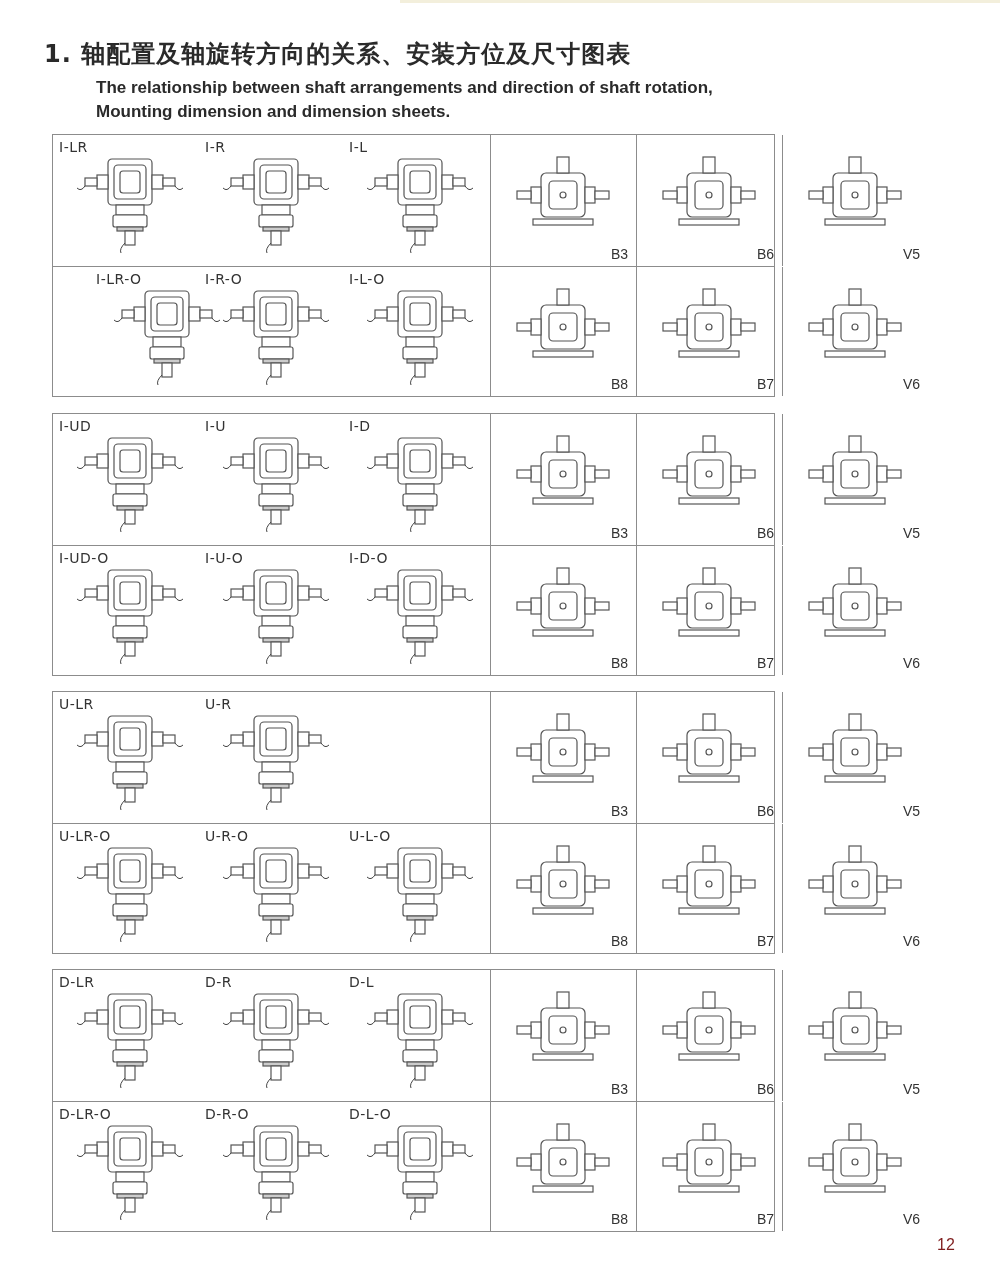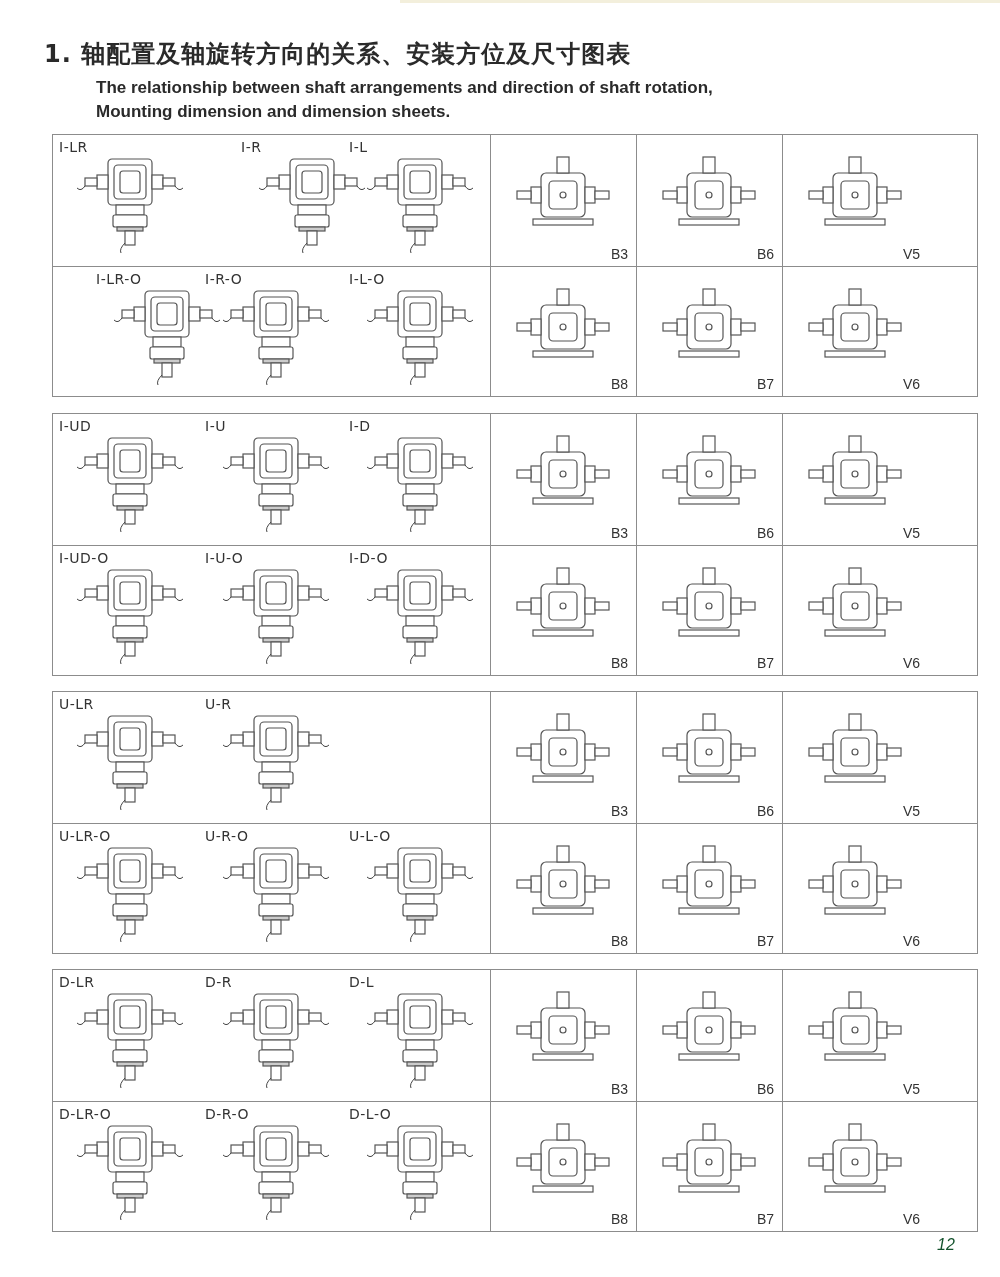--- a/index.html
+++ b/index.html
@@ -3,33 +3,33 @@
 <meta charset="utf-8">
 <style>
   html, body { margin: 0; padding: 0; background: #ffffff; }
   body { width: 1000px; height: 1277px; position: relative; overflow: hidden;
          font-family: "DejaVu Sans", sans-serif; color: #2b2b2b; }
   .topline { position: absolute; left: 400px; top: 0; width: 600px; height: 3px; background: #f3efdc; }
   .title-cn { position: absolute; left: 44px; top: 38px; font-size: 24px; font-weight: bold;
               letter-spacing: 1px; color: #2a2a2a; white-space: nowrap; }
   .title-en { position: absolute; left: 96px; top: 76px; font-size: 17px; font-weight: bold;
               line-height: 24px; color: #2a2a2a; font-family: "Liberation Sans", sans-serif; }
-  .section { position: absolute; left: 52px; width: 926px; border: 1.5px solid #8c8c8c; box-sizing: border-box; }
+  .section { position: absolute; left: 52px; width: 723px; border: 1.5px solid #8c8c8c; box-sizing: border-box; }
   .row { position: absolute; left: 0; width: 100%; height: 50%; box-sizing: border-box; }
   .row.r2 { top: 50%; border-top: 1.5px solid #8c8c8c; }
   .row.r1 { top: 0; }
   .arr-cell { position: absolute; top: 0; height: 100%; width: 144px; }
   .arr-label { position: absolute; left: 6px; top: 4px; font-size: 14px; color: #333;
                font-family: "DejaVu Sans", sans-serif; letter-spacing: 0.5px; }
   .mount-cell { position: absolute; top: 0; height: 100%; width: 146px; border-left: 1.5px solid #8c8c8c; box-sizing: border-box; }
   .mount-label { position: absolute; right: 8px; bottom: 4px; font-size: 14px; color: #333;
                  font-family: "Liberation Sans", sans-serif; }
   .drawing { position: absolute; }
-  .page-num { position: absolute; left: 937px; top: 1236px; font-size: 16px; color: #14532d;
-              font-family: "Liberation Sans", sans-serif; font-style: italic; }
+  .page-num { position: absolute; left: 937px; top: 1236px; font-size: 16px; color: #7f1d1d;
+              font-family: "Liberation Sans", sans-serif; }
   svg { overflow: visible; }
   svg .ln { fill: #fff; stroke: #555; stroke-width: 1.2; }
   svg .dk { fill: #ccc; stroke: #555; stroke-width: 1.2; }
   svg .ar { fill: none; stroke: #444; stroke-width: 1; }
 </style>
 </head>
 <body>
 
 <div class="topline"></div>
 <div class="title-cn">1. 轴配置及轴旋转方向的关系、安装方位及尺寸图表</div>
@@ -53,21 +53,21 @@
     <rect class="ln" x="77" y="22" width="11" height="14"></rect>
     <rect class="ln" x="88" y="25" width="12" height="8"></rect>
     <rect class="ln" x="41" y="52" width="28" height="10"></rect>
     <rect class="ln" x="38" y="62" width="34" height="12" rx="2"></rect>
     <rect class="dk" x="42" y="74" width="26" height="4"></rect>
     <rect class="ln" x="50" y="78" width="10" height="14"></rect>
     <path class="ar" d="M10 33 q-4 6 -8 2 M100 33 q4 6 8 2 M50 90 q-6 6 -4 10"></path>
   </svg>
 </div>
         </div>
-        <div class="arr-cell" style="left: 146px; margin-left: 36px;">
+        <div class="arr-cell" style="left: 146px;">
           <div class="arr-label">I-R</div>
           <div class="drawing" style="left: 22px; top: 18px;">
   <svg width="110" height="100" viewBox="0 0 110 100">
     <rect class="ln" x="33" y="6" width="44" height="46" rx="4"></rect>
     <rect class="ln" x="39" y="12" width="32" height="34" rx="4"></rect>
     <rect class="ln" x="45" y="18" width="20" height="22" rx="3"></rect>
     <rect class="ln" x="22" y="22" width="11" height="14"></rect>
     <rect class="ln" x="10" y="25" width="12" height="8"></rect>
     <rect class="ln" x="77" y="22" width="11" height="14"></rect>
     <rect class="ln" x="88" y="25" width="12" height="8"></rect>

